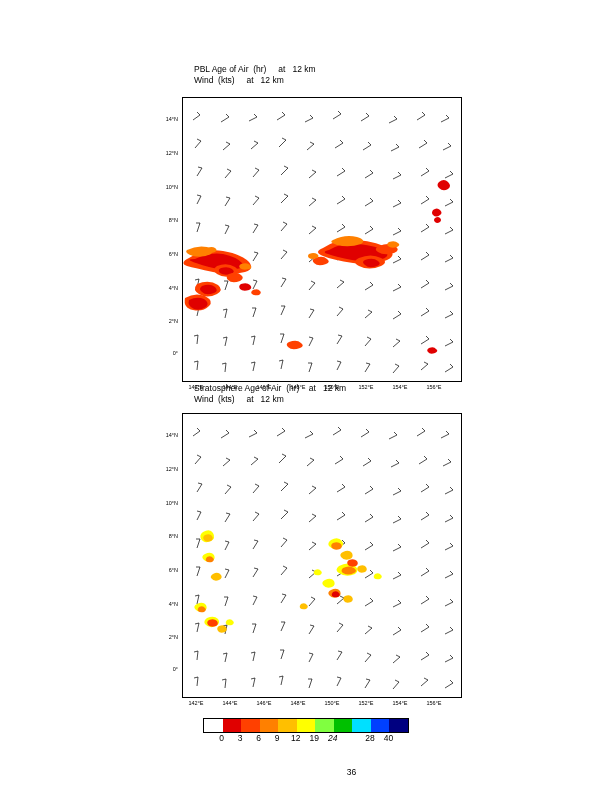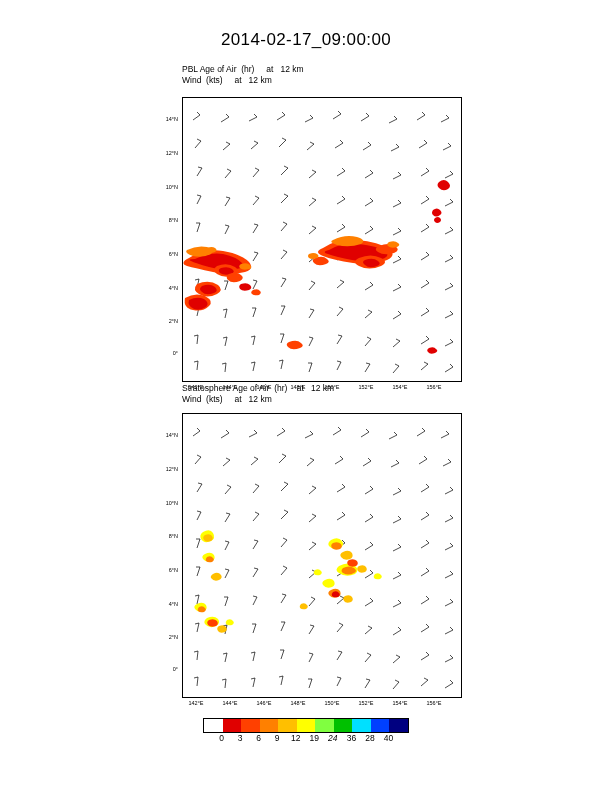--- a/index.html
+++ b/index.html
@@ -32,20 +32,21 @@
   }
   
   .panel {
     position: absolute;
   }
   .panel-header {
     position: absolute;
     font-size: 8.5px;
     line-height: 11px;
     white-space: pre;
+    margin-left: 12px;
   }
   .plot-frame {
     position: absolute;
     border: 1px solid #000000;
     background: #ffffff;
     overflow: hidden;
   }
   .axis-label {
     position: absolute;
     font-size: 5.5px;
@@ -92,21 +93,20 @@
     top: 0;
   }
   svg { display: block; }
   .blob { stroke: none; }
 </style>
 </head>
 <body>
 
 <div class="page">
 
-  <div id="main-title">2014-02-17_09:00:00</div>
 
   <div class="panel" style="left:0; top:60px; width:612px; height:310px;">
 
     <div class="panel-header" style="left:182px; top:4px;">PBL Age of Air  (hr)     at   12 km</div>
     <div class="panel-header" style="left:182px; top:15px;">Wind  (kts)     at   12 km</div>
 
     <div class="plot-frame" style="left:182px; top:37px; width:278px; height:283px;">
       <svg width="278" height="283" viewBox="0 0 278 283">
 
         <g stroke="#000" stroke-width="0.7" fill="none">
@@ -456,19 +456,19 @@
       <div class="sw" style="background:#000080"></div>
     </div>
     <div id="colorbar-ticks">
       <span style="left:18.5px;">0</span>
       <span style="left:37px;">3</span>
       <span style="left:55.6px;">6</span>
       <span style="left:74.2px;">9</span>
       <span style="left:92.7px;text-align:right;">12</span>
       <span style="left:111.3px;">19</span>
       <span style="left:129.8px;font-style:italic;">24</span>
-      <span style="left:148.4px;">36</span>
+      <span style="left:148.4px;margin-top:34px;">36</span>
       <span style="left:167px;">28</span>
       <span style="left:185.5px;">40</span>
     </div>
   </div>
 
 </div>
 
 </body></html>

